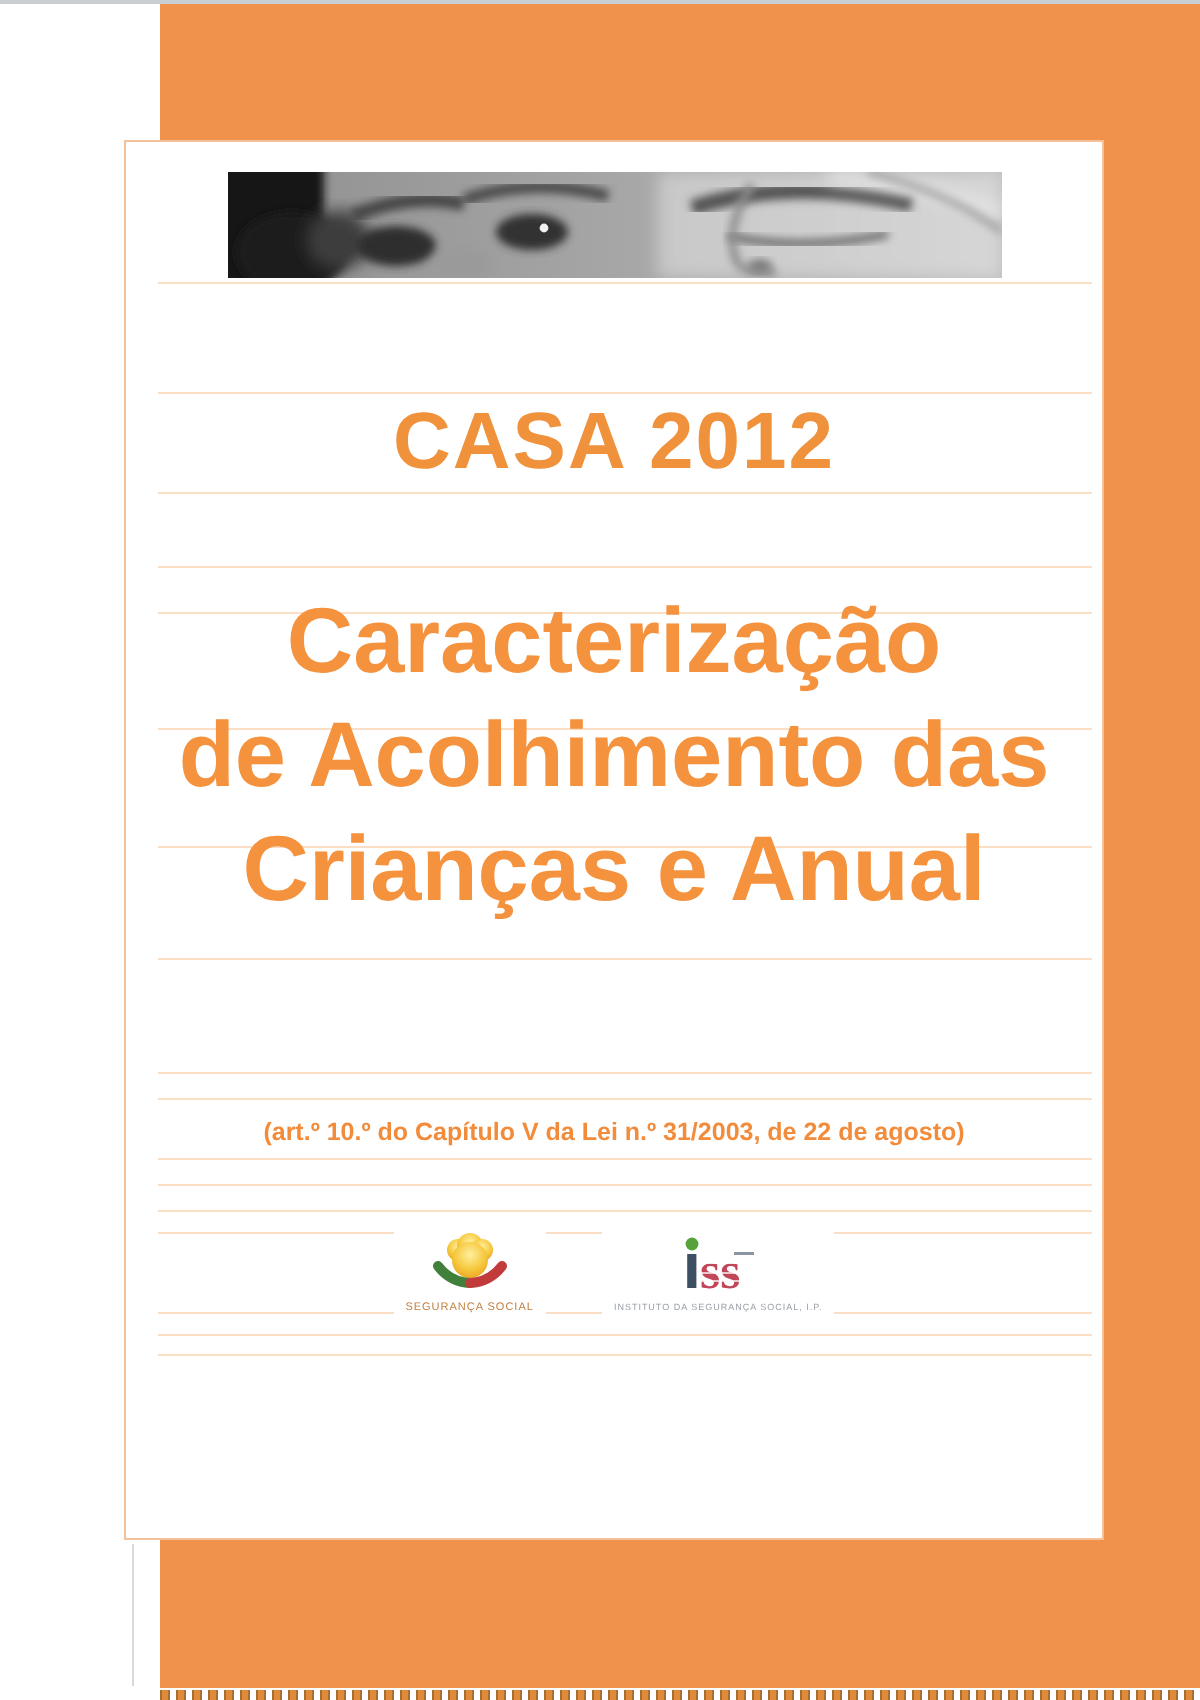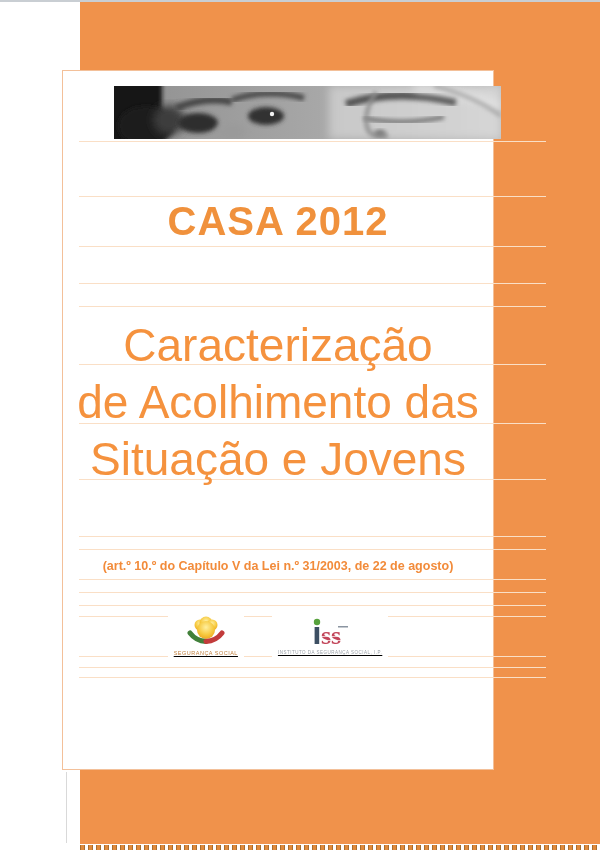--- a/index.html
+++ b/index.html
@@ -15,43 +15,43 @@
   html,body{margin:0;padding:0;}
   body{
     width:600px;height:850px;position:relative;overflow:hidden;
     background:#ffffff;
     font-family:"Liberation Sans", sans-serif;
   }
   .top-gray-line{position:absolute;left:0;top:0;width:600px;height:2px;background:var(--c-topbar);z-index:6;}
   .orange-bg{position:absolute;left:80px;top:0;width:520px;height:844px;background:var(--c-orange-bg);z-index:1;}
   .page-shadow-line{position:absolute;left:66px;top:772px;width:1px;height:71px;background:#d9d9d9;z-index:2;}
   .page{
-    position:absolute;left:62px;top:70px;width:432px;height:700px;
+    position:absolute;left:62px;top:70px;width:490px;height:700px;
     background:#ffffff;border:1px solid var(--c-page-border);
     box-sizing:border-box;z-index:3;
   }
   .ruled-line{position:absolute;left:16px;width:467px;height:1px;background:var(--c-line);z-index:1;}
   .photo{position:absolute;left:51px;top:15px;width:387px;height:53px;z-index:2;overflow:hidden;background:#bdbdbd;}
   .casa-title{
     position:absolute;left:0;top:128px;width:100%;text-align:center;
     font-size:40px;font-weight:bold;letter-spacing:1px;color:var(--c-casa);z-index:2;
   }
   .main-title{
-    position:absolute;left:0;top:246px;width:100%;text-align:center;
-    font-size:46px;font-weight:normal;line-height:57px;color:var(--c-title);z-index:2;
+    position:absolute;left:0;top:221px;width:100%;text-align:center;
+    font-size:46px;font-weight:bold;line-height:57px;color:var(--c-title);z-index:2;
   }
   .subtitle{
     position:absolute;left:0;top:488px;width:100%;text-align:center;
     font-size:12.5px;font-weight:bold;color:var(--c-subtitle);z-index:2;
   }
   .logos-row{
     position:absolute;left:0;top:543px;width:100%;height:42px;
     display:flex;justify-content:center;align-items:flex-start;gap:28px;z-index:2;
   }
-  .logo-box{background:#ffffff;padding:2px 6px;text-align:center;text-decoration:underline;}
+  .logo-box{background:#ffffff;padding:2px 6px;text-align:center;}
   .logo-caption{font-size:5.5px;letter-spacing:.5px;white-space:nowrap;}
   .logo-caption.ss{color:#C08040;}
   .logo-caption.iss{color:#9AA0A8;font-size:4.5px;}
   .date-line{
     position:absolute;left:0;top:608px;width:100%;text-align:center;
     font-size:15px;font-weight:bold;color:var(--c-date);z-index:2;
   }
   .bottom-dashes{
     position:absolute;left:80px;top:845px;width:520px;height:5px;z-index:4;
     background:repeating-linear-gradient(90deg,
@@ -108,21 +108,21 @@
       <path d="M300 2 Q 345 6 387 20" stroke="#e6e6e6" stroke-width="6" fill="none" filter="url(#softer)"></path>
       <path d="M320 0 Q 360 10 387 30" stroke="#9f9f9f" stroke-width="3" fill="none" filter="url(#soft)"></path>
     </svg>
   </div>
 
   <div class="casa-title">CASA 2012</div>
 
   <div class="main-title">
     <div>Caracterização</div>
     <div>de Acolhimento das</div>
-    <div>Situação e Jovens</div>
+    <div>Crianças e Anual</div>
   </div>
 
   <div class="subtitle">(art.º 10.º do Capítulo V da Lei n.º 31/2003, de 22 de agosto)</div>
 
   <div class="logos-row">
     <div class="logo-box">
       <svg width="42" height="30" viewBox="0 0 42 30">
         <defs>
           <radialGradient id="gold" cx="0.5" cy="0.35" r="0.75">
             <stop offset="0" stop-color="#FFEF9E"></stop>

